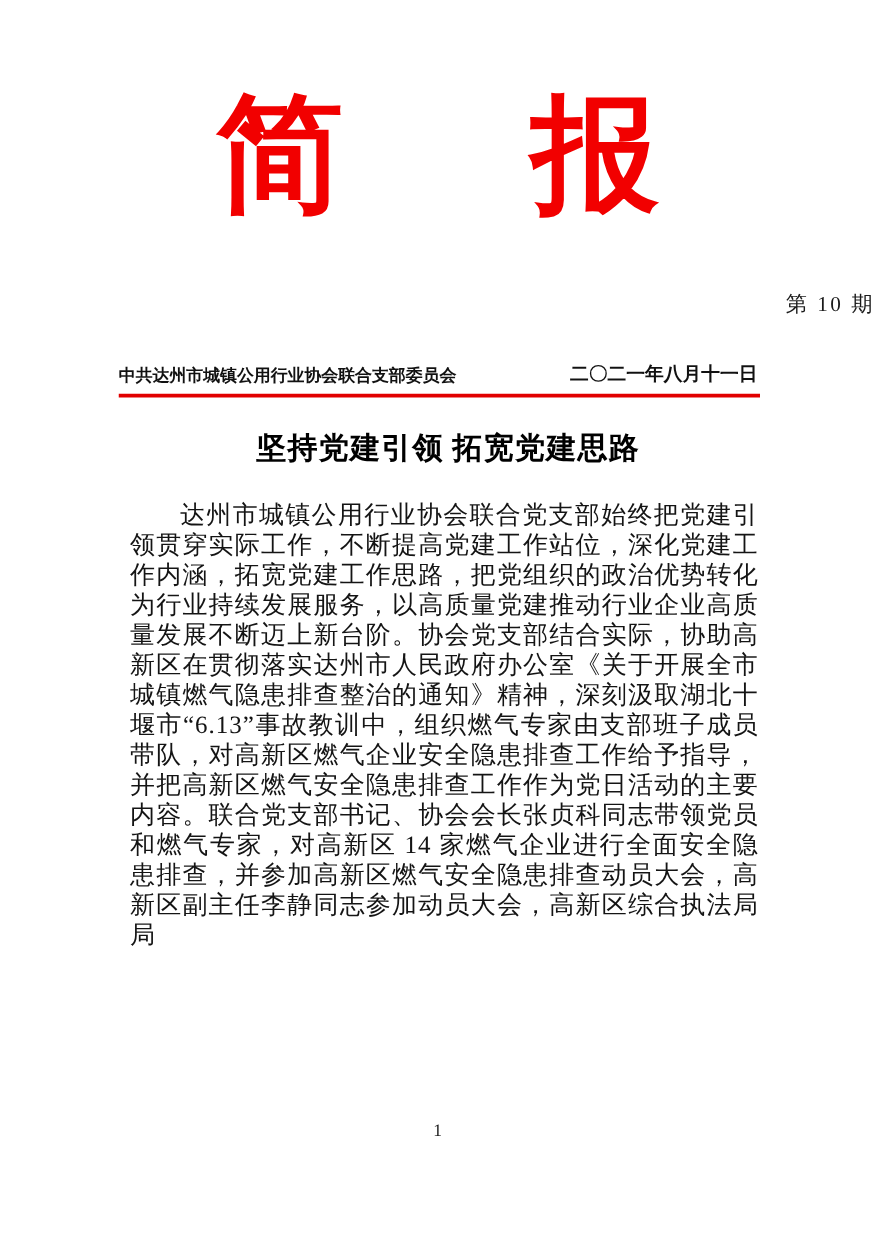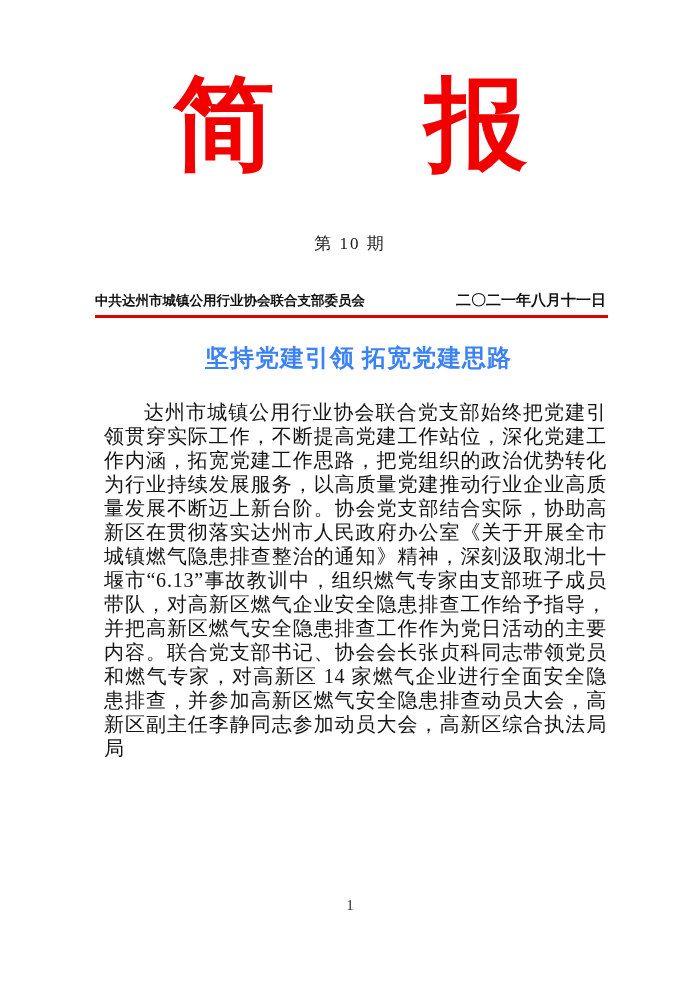--- a/index.html
+++ b/index.html
@@ -21,21 +21,21 @@
     justify-content:center;
     gap:150px;
     margin-top:68px;
     font-size:102px;
     line-height:1.12;
     font-weight:bold;
     color:var(--masthead-red);
   }
   .issue{
     margin-top:50px;
-    text-align:center;
+    text-align:right;
     font-size:17px;
     letter-spacing:2px;
     color:#1a1a1a;
   }
   .header-block{
     display:flex;
     justify-content:space-between;
     align-items:center;
     margin:34px 92px 0 95px;
     padding-bottom:4px;
@@ -61,21 +61,21 @@
     white-space:nowrap;
     padding-right:2px;
   }
   .article-title{
     margin:24px 0 0 17px;
     text-align:center;
     font-size:24px;
     font-weight:bold;
     letter-spacing:1px;
     white-space:pre-wrap;
-    color:#3b82f6;
+    color:#000000;
   }
   .article-body{
     margin:26px 93px 0 104px;
     font-size:20px;
     line-height:24px;
     letter-spacing:0.8px;
     text-align:justify;
     text-justify:inter-character;
     text-indent:2em;
     color:#141414;

